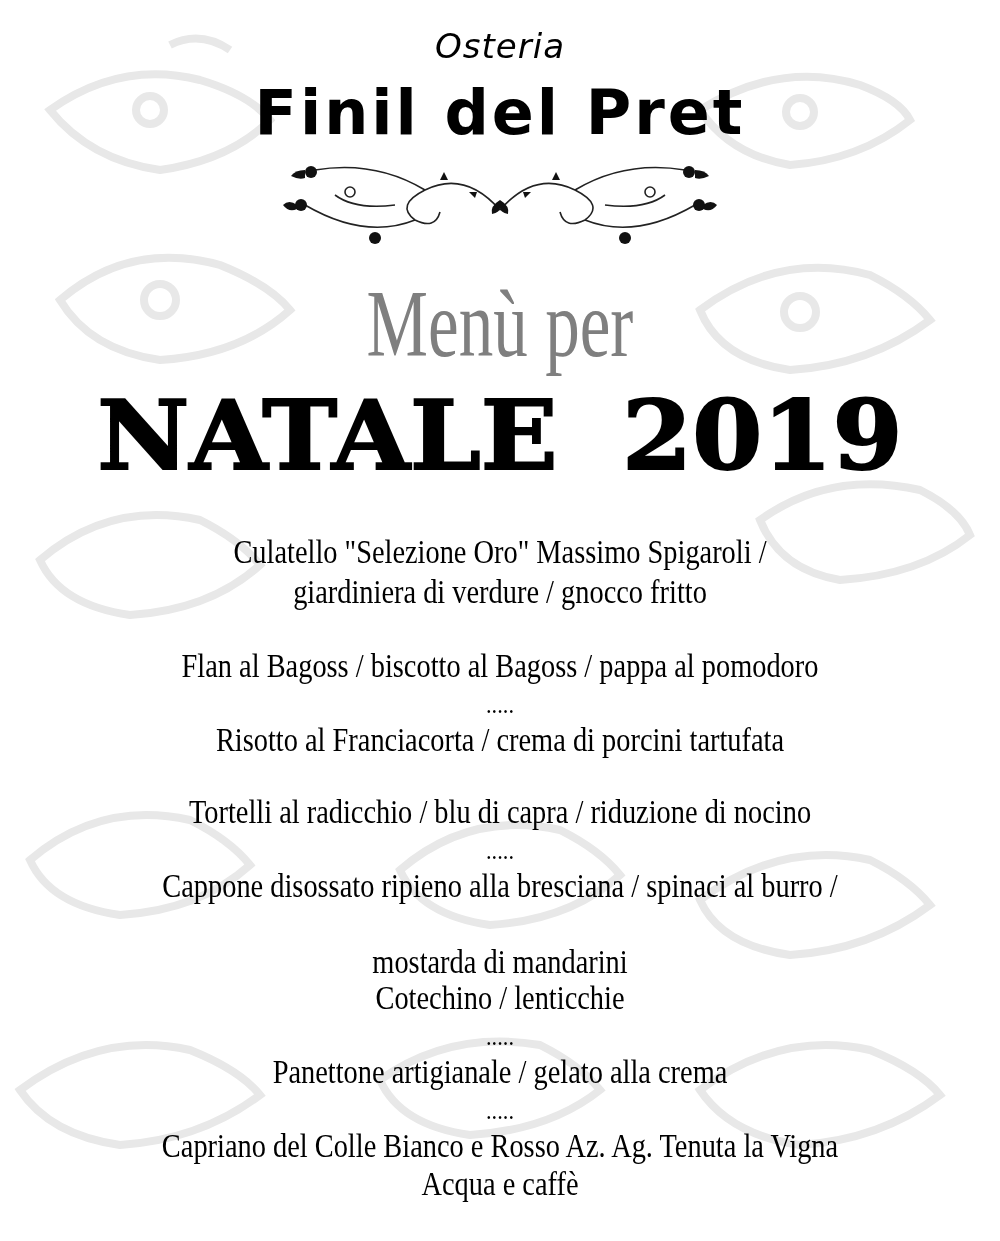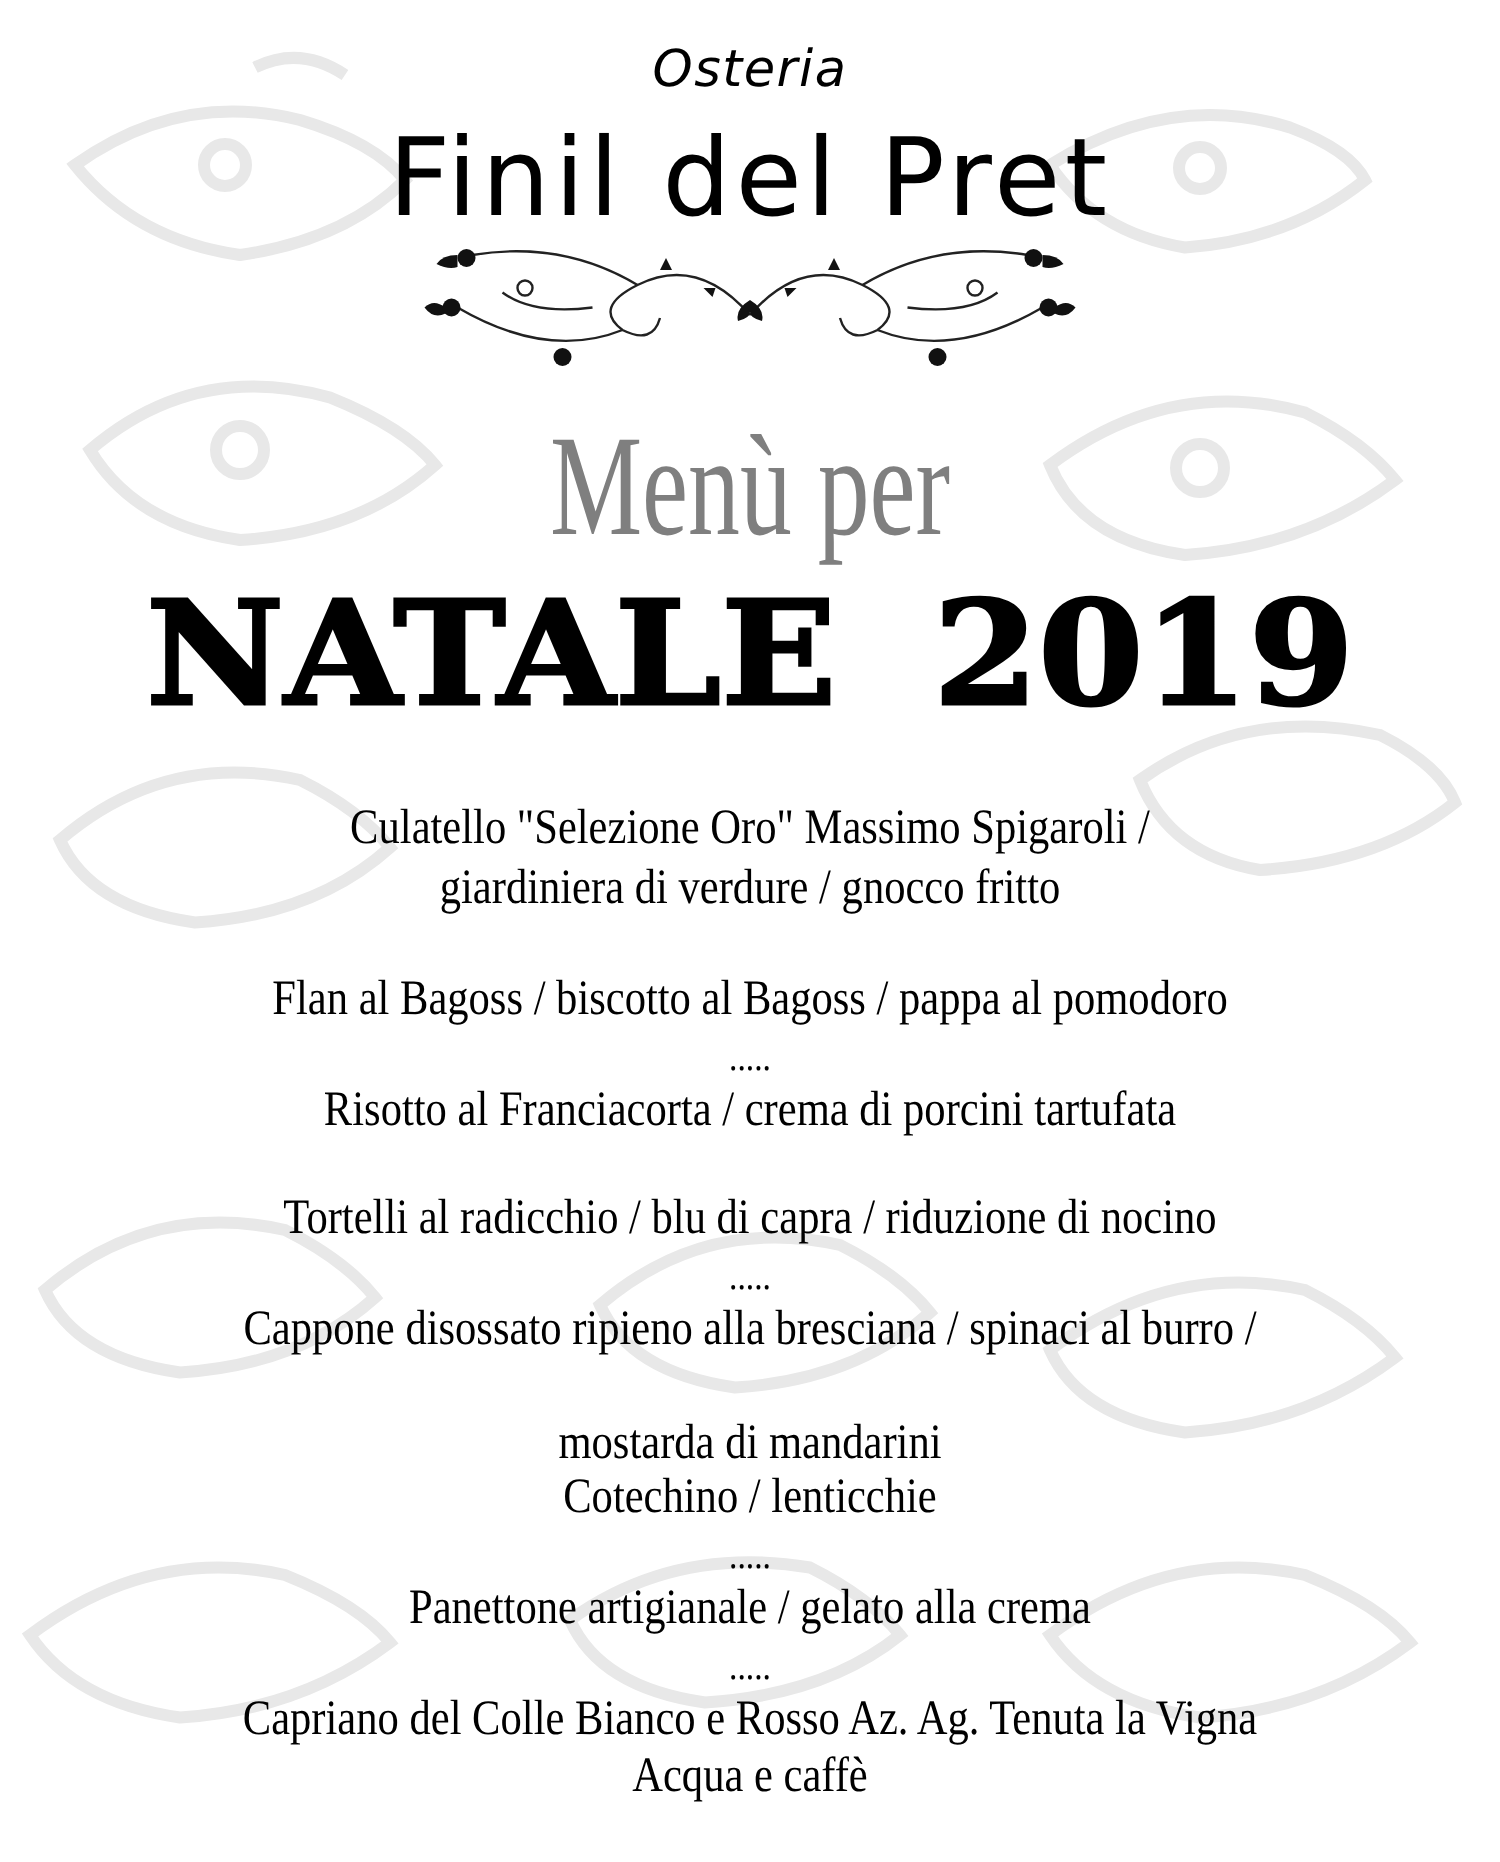--- a/index.html
+++ b/index.html
@@ -1,20 +1,20 @@
 <!DOCTYPE html>
 <html><head>
 <meta charset="utf-8">
 <style>
   html, body { margin:0; padding:0; }
   body { width:1000px; height:1241px; background:#ffffff; position:relative; overflow:hidden; }
   .bg { position:absolute; inset:0; z-index:0; }
   .page { position:relative; z-index:1; width:960px; height:1241px; text-align:center; color:#000; }
   .osteria { position:absolute; top:26px; left:0; width:1000px; font-family:"DejaVu Sans", sans-serif; font-size:34px; font-weight:300; letter-spacing:1px; font-style:italic; }
-  .finil { position:absolute; top:76px; left:0; width:1000px; font-family:"DejaVu Sans", sans-serif; font-size:72px; font-weight:400; letter-spacing:3px; }
+  .finil { position:absolute; top:76px; left:0; width:1000px; font-family:"DejaVu Sans", sans-serif; font-size:62px; font-weight:700; letter-spacing:3px; }
   .ornament { position:absolute; top:150px; left:275px; width:450px; height:100px; }
   .menu-per { position:absolute; top:276px; left:0; width:1000px; font-family:"Liberation Serif", serif; font-size:96px; color:#7f7f7f; transform:scaleX(0.72); transform-origin:center; line-height:1; }
   .natale { position:absolute; top:388px; left:0; width:1000px; font-family:"DejaVu Serif", serif; font-weight:900; font-size:96px; line-height:1; transform:scaleX(1.05); transform-origin:center; word-spacing:28px; -webkit-text-stroke:2px #000; }
   .items { position:absolute; top:536px; left:0; width:1000px; font-family:"Liberation Serif", serif; font-size:33px; }
   .line { position:absolute; left:0; width:1000px; text-align:center; transform:scaleX(0.86); transform-origin:center; white-space:nowrap; line-height:1; }
   .dots { font-size:26px; line-height:1; }
 </style>
 </head>
 <body>
 

